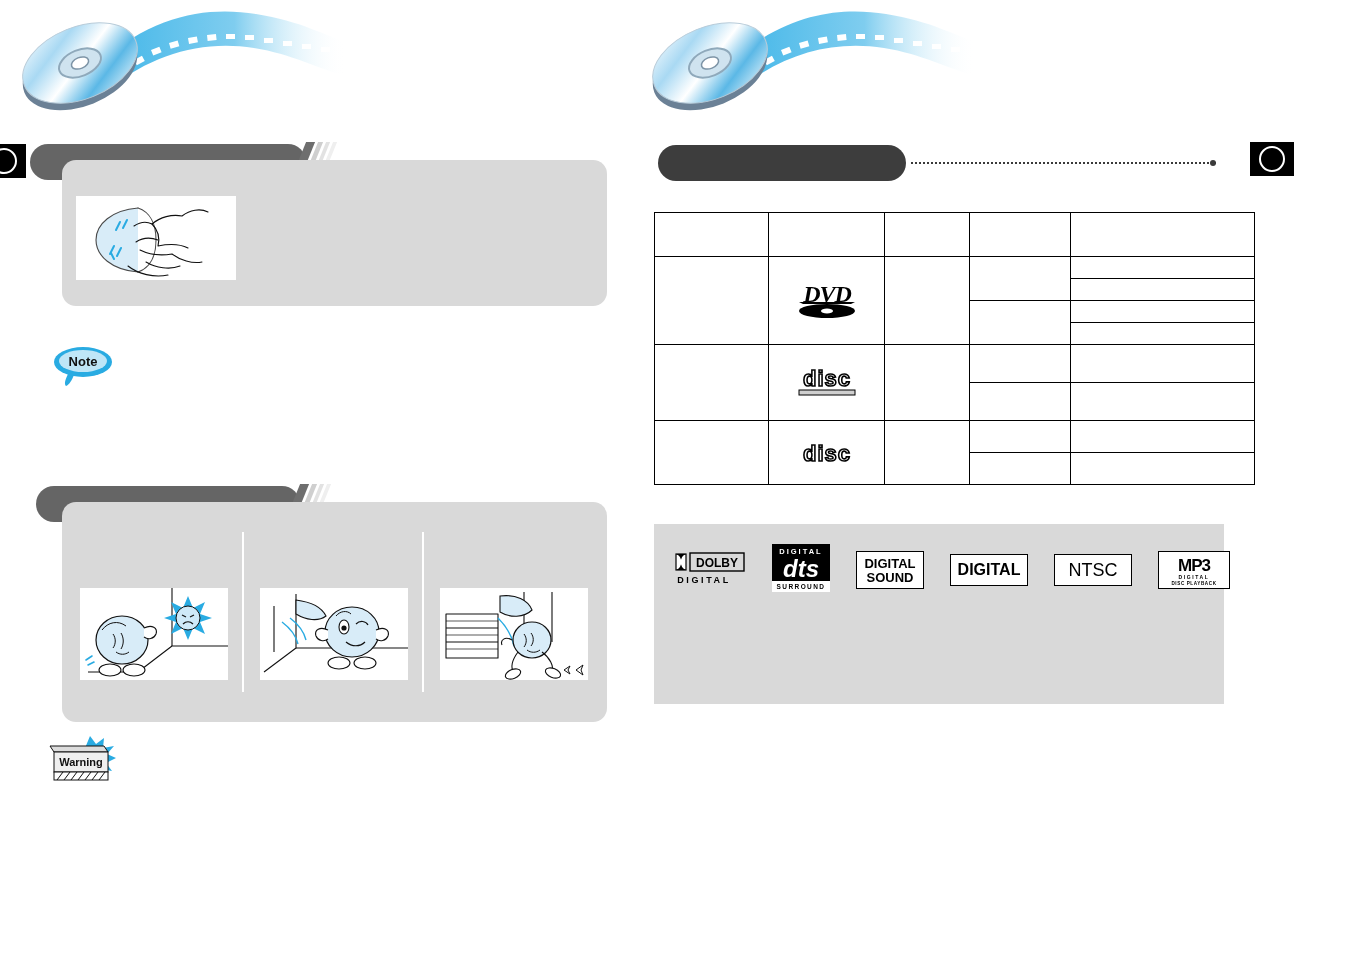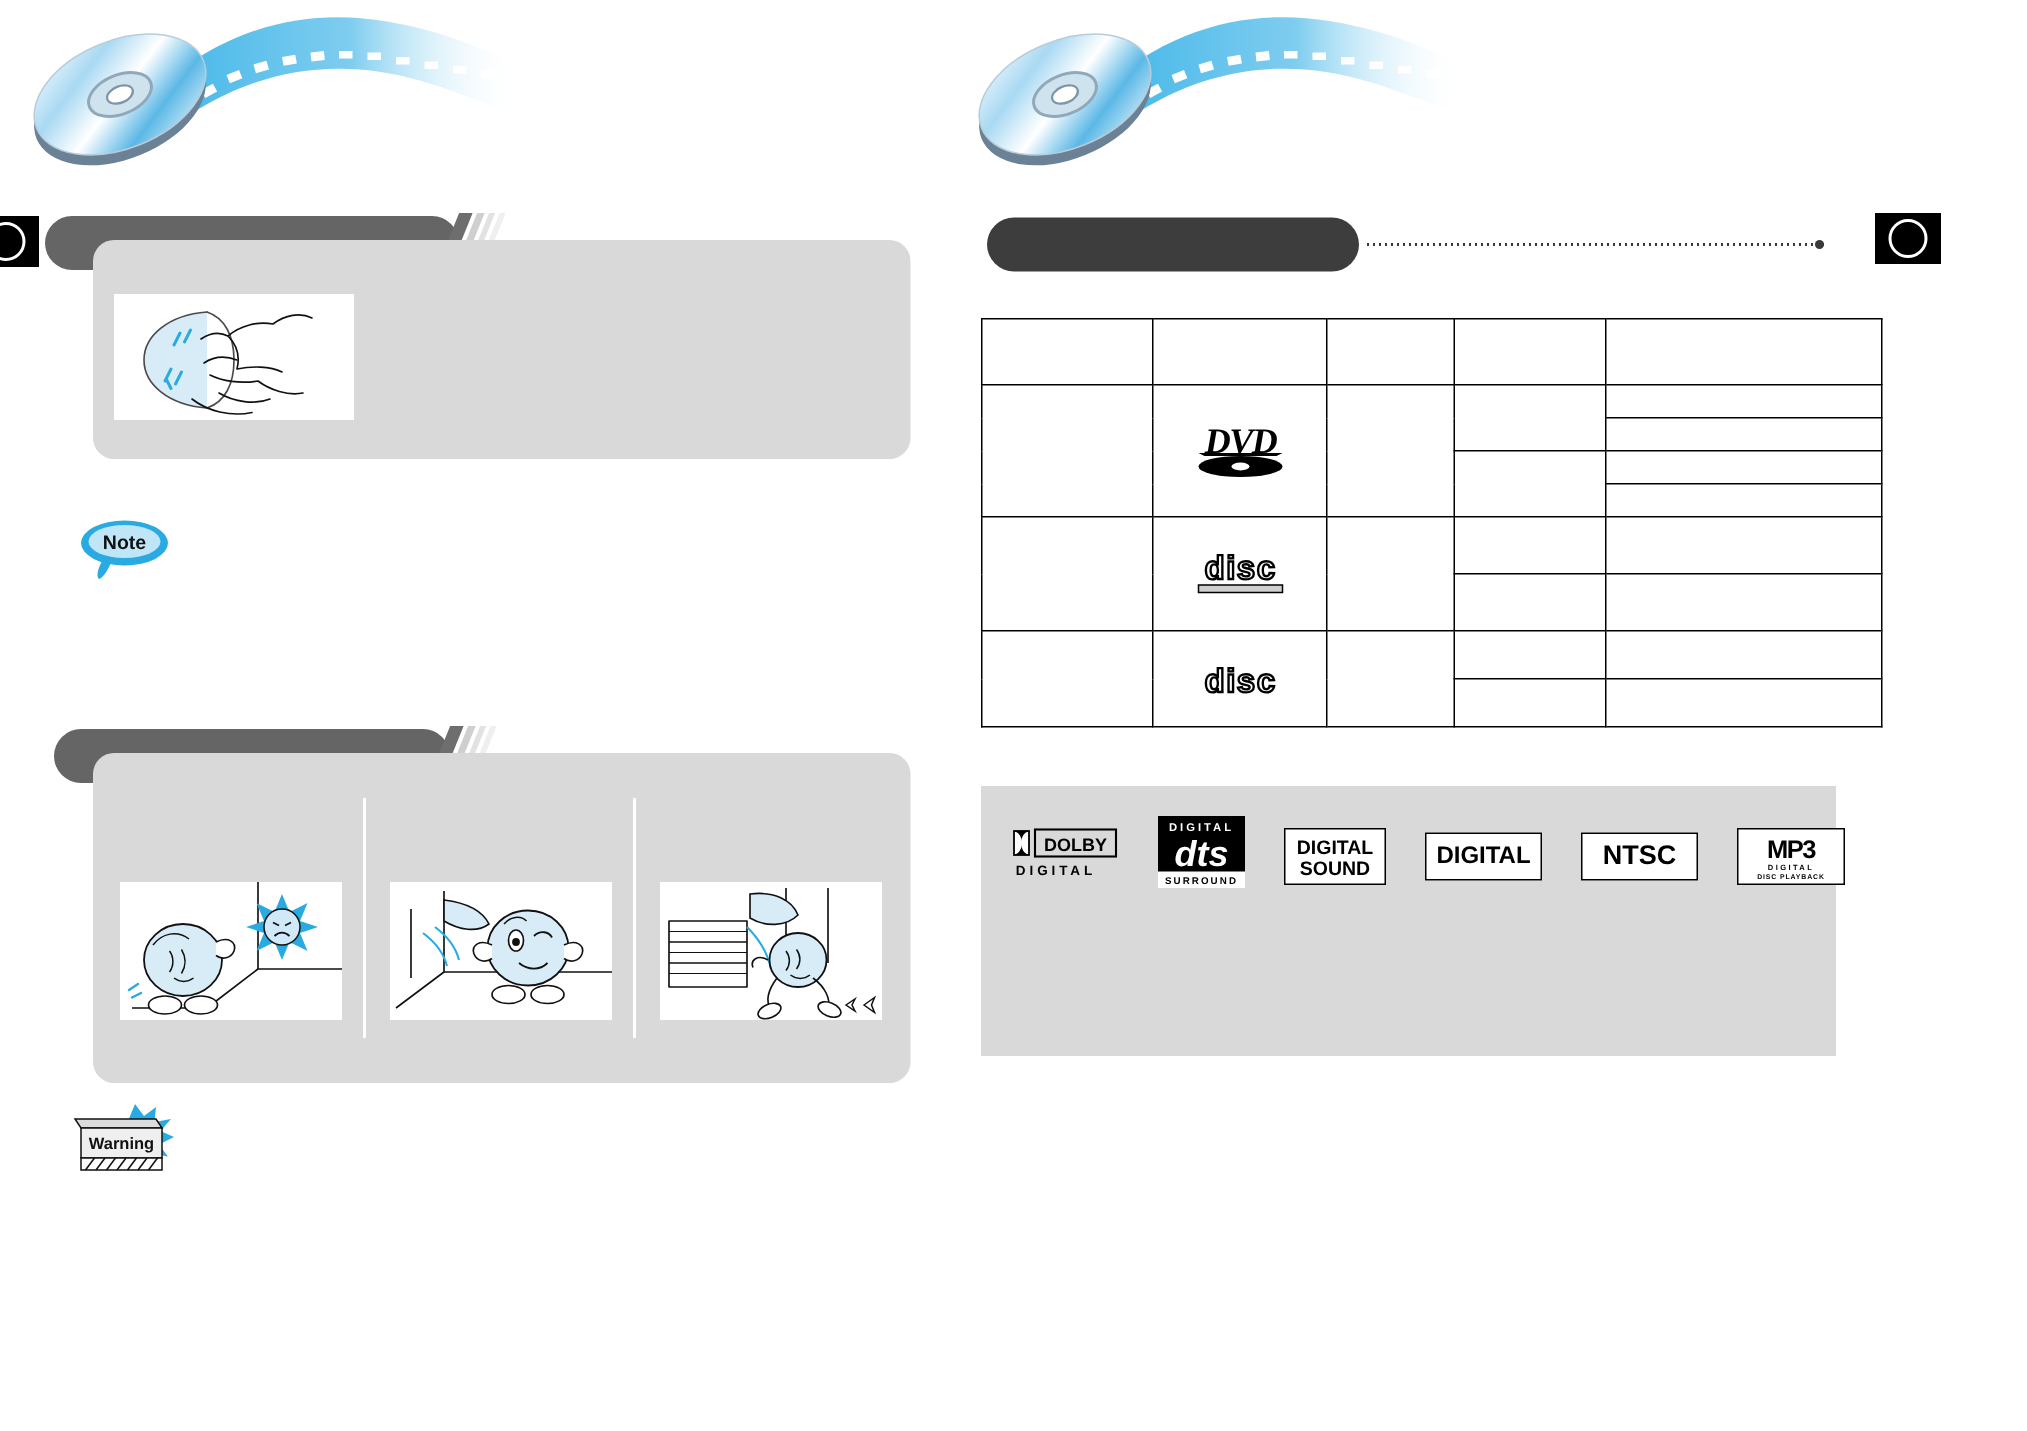--- a/index.html
+++ b/index.html
@@ -458,21 +458,21 @@
         <svg width="66" height="36" viewBox="0 0 66 36" xmlns="http://www.w3.org/2000/svg">
           <text x="33" y="16" text-anchor="middle" font-family="Liberation Sans, sans-serif" font-size="13" font-weight="bold" fill="#000">DIGITAL</text>
           <text x="33" y="30" text-anchor="middle" font-family="Liberation Sans, sans-serif" font-size="13" font-weight="bold" fill="#000">SOUND</text>
         </svg>
       </div>
 
       <div class="logobox" style="width:76px;height:30px;border:1.5px solid #000;">
         <span style="font-size:16px;font-weight:bold;">DIGITAL</span>
       </div>
 
-      <div class="logobox" style="width:76px;height:30px;border:1.5px solid #000;font-weight:bold;">
+      <div class="logobox" style="width:76px;height:30px;border:1.5px solid #000;">
         <span style="font-size:18px;">NTSC</span>
       </div>
 
       <div class="logobox" style="width:70px;height:36px;border:1.5px solid #000;">
         <svg width="64" height="32" viewBox="0 0 64 32" xmlns="http://www.w3.org/2000/svg">
           <text x="32" y="17" text-anchor="middle" font-family="Liberation Sans, sans-serif" font-size="17" font-weight="bold" fill="#000" letter-spacing="-1">MP3</text>
           <text x="32" y="25" text-anchor="middle" font-family="Liberation Sans, sans-serif" font-size="5" font-weight="bold" letter-spacing="1.6" fill="#000">DIGITAL</text>
           <text x="32" y="31" text-anchor="middle" font-family="Liberation Sans, sans-serif" font-size="4.6" font-weight="bold" letter-spacing=".6" fill="#000">DISC PLAYBACK</text>
         </svg>
       </div>

